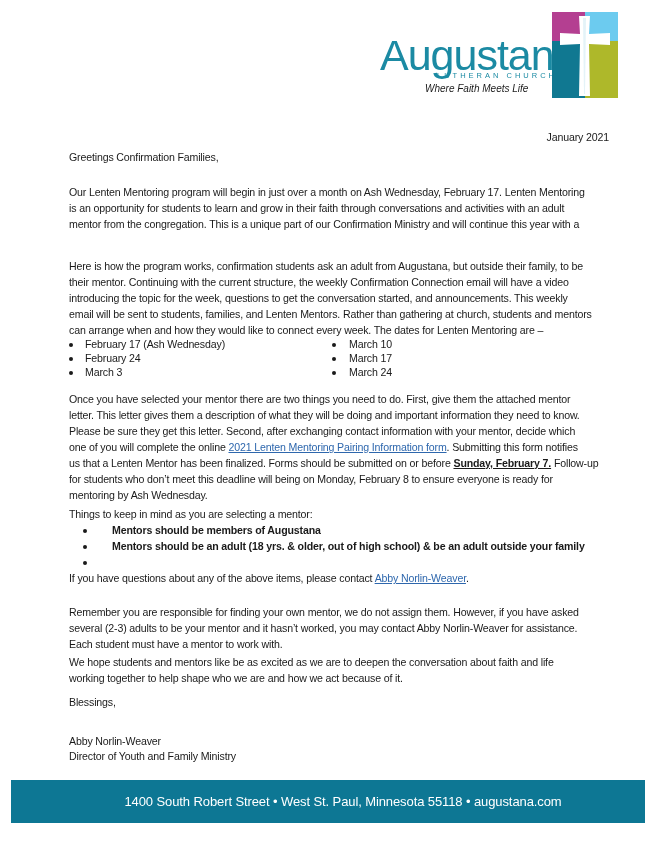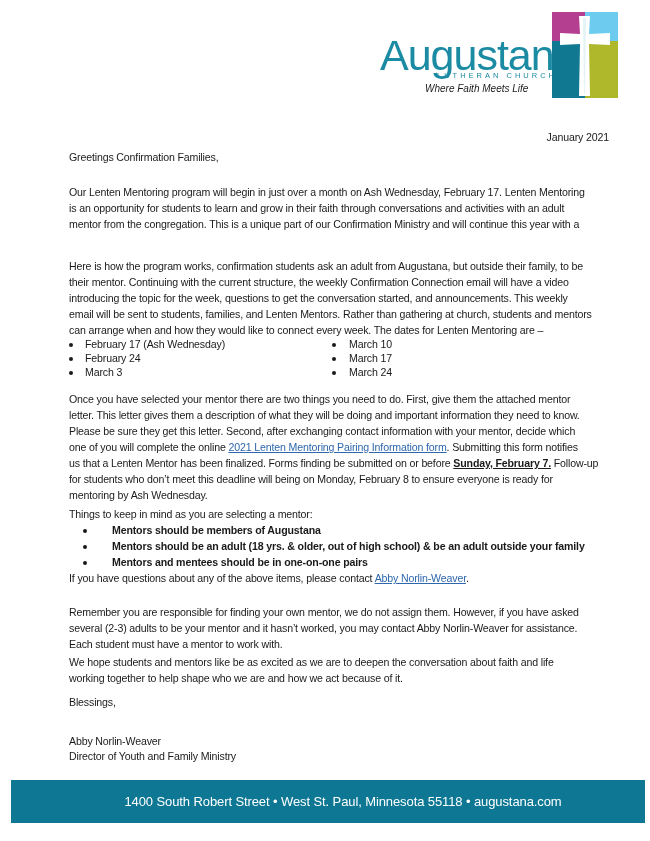--- a/index.html
+++ b/index.html
@@ -82,34 +82,33 @@
 </div>
 
 <div class="abs letter line" style="top:391px">
   <div>Once you have selected your mentor there are two things you need to do. First, give them the attached mentor</div>
   <div>letter. This letter gives them a description of what they will be doing and important information they need to know.</div>
   <div>Please be sure they get this letter. Second, after exchanging contact information with your mentor, decide which</div>
   <div>
     <span>one of you will complete the online </span><a class="lnk" href="#">2021 Lenten Mentoring Pairing Information form</a><span>. Submitting this form notifies</span>
   </div>
   <div>
-    <span>us that a Lenten Mentor has been finalized. Forms finding be submitted on or before </span><span class="bul">Sunday, February 7.</span><span> Follow-up</span>
+    <span>us that a Lenten Mentor has been finalized. Forms should be submitted on or before </span><span class="bul">Sunday, February 7.</span><span> Follow-up</span>
   </div>
   <div>for students who don’t meet this deadline will being on Monday, February 8 to ensure everyone is ready for</div>
   <div>mentoring by Ash Wednesday.</div>
 </div>
 
 <div class="abs letter line" style="top:506px">Things to keep in mind as you are selecting a mentor:</div>
 <div class="abs" style="left:0;top:522px;width:650px;height:48px">
   <div class="dot" style="left:83px;top:7px"></div>
   <div class="abs letter bold" style="left:99px;top:0">Mentors should be members of Augustana</div>
   <div class="dot" style="left:83px;top:23px"></div>
   <div class="abs letter bold" style="left:99px;top:16px">Mentors should be an adult (18 yrs. &amp; older, out of high school) &amp; be an adult outside your family</div>
   <div class="dot" style="left:83px;top:39px"></div>
-  <div class="abs letter bold" style="left:99px;top:32px">Mentors and mentees should be in one-on-one pairs</div>
 </div>
 <div class="abs letter line" style="top:570px">
   <span>If you have questions about any of the above items, please contact </span><a class="lnk" href="#">Abby Norlin-Weaver</a><span>.</span>
 </div>
 
 <div class="abs letter line" style="top:604px">
   <div>Remember you are responsible for finding your own mentor, we do not assign them. However, if you have asked</div>
   <div>several (2-3) adults to be your mentor and it hasn’t worked, you may contact Abby Norlin-Weaver for assistance.</div>
   <div>Each student must have a mentor to work with.</div>
 </div>

